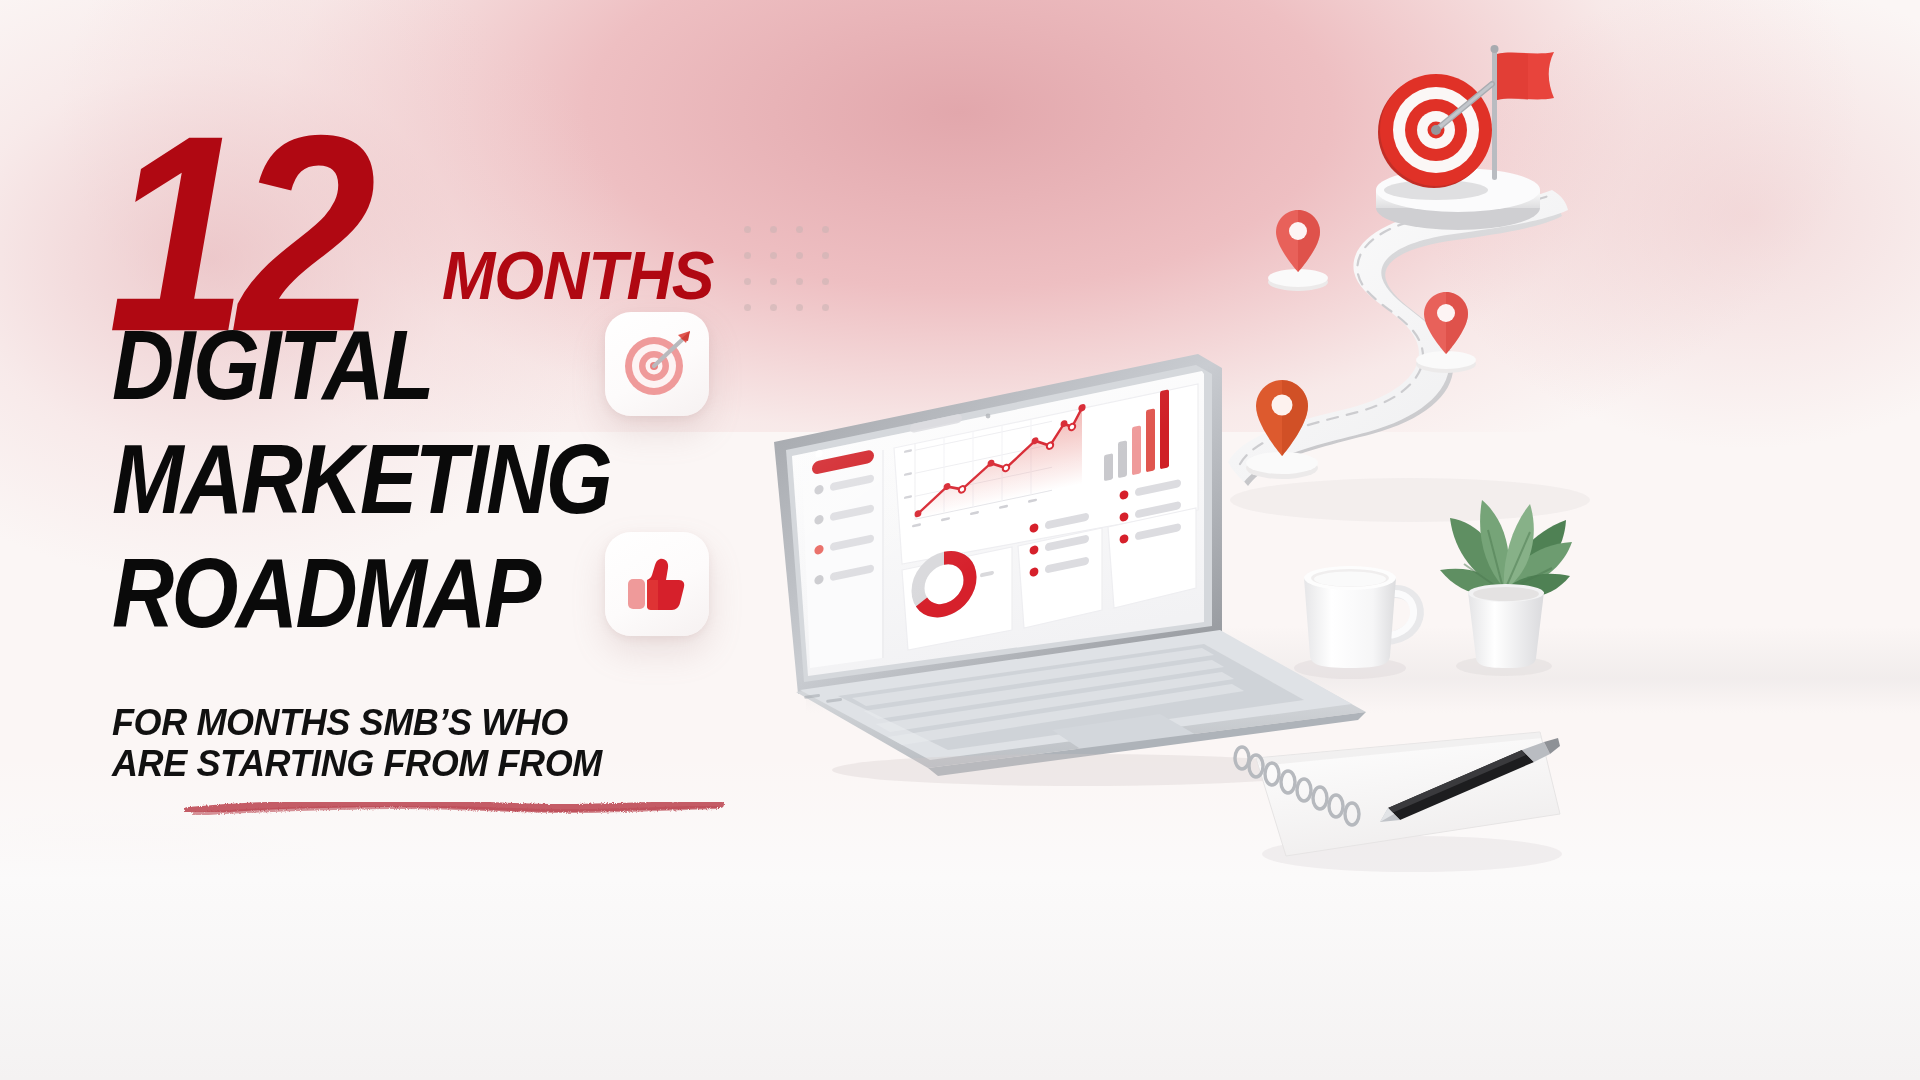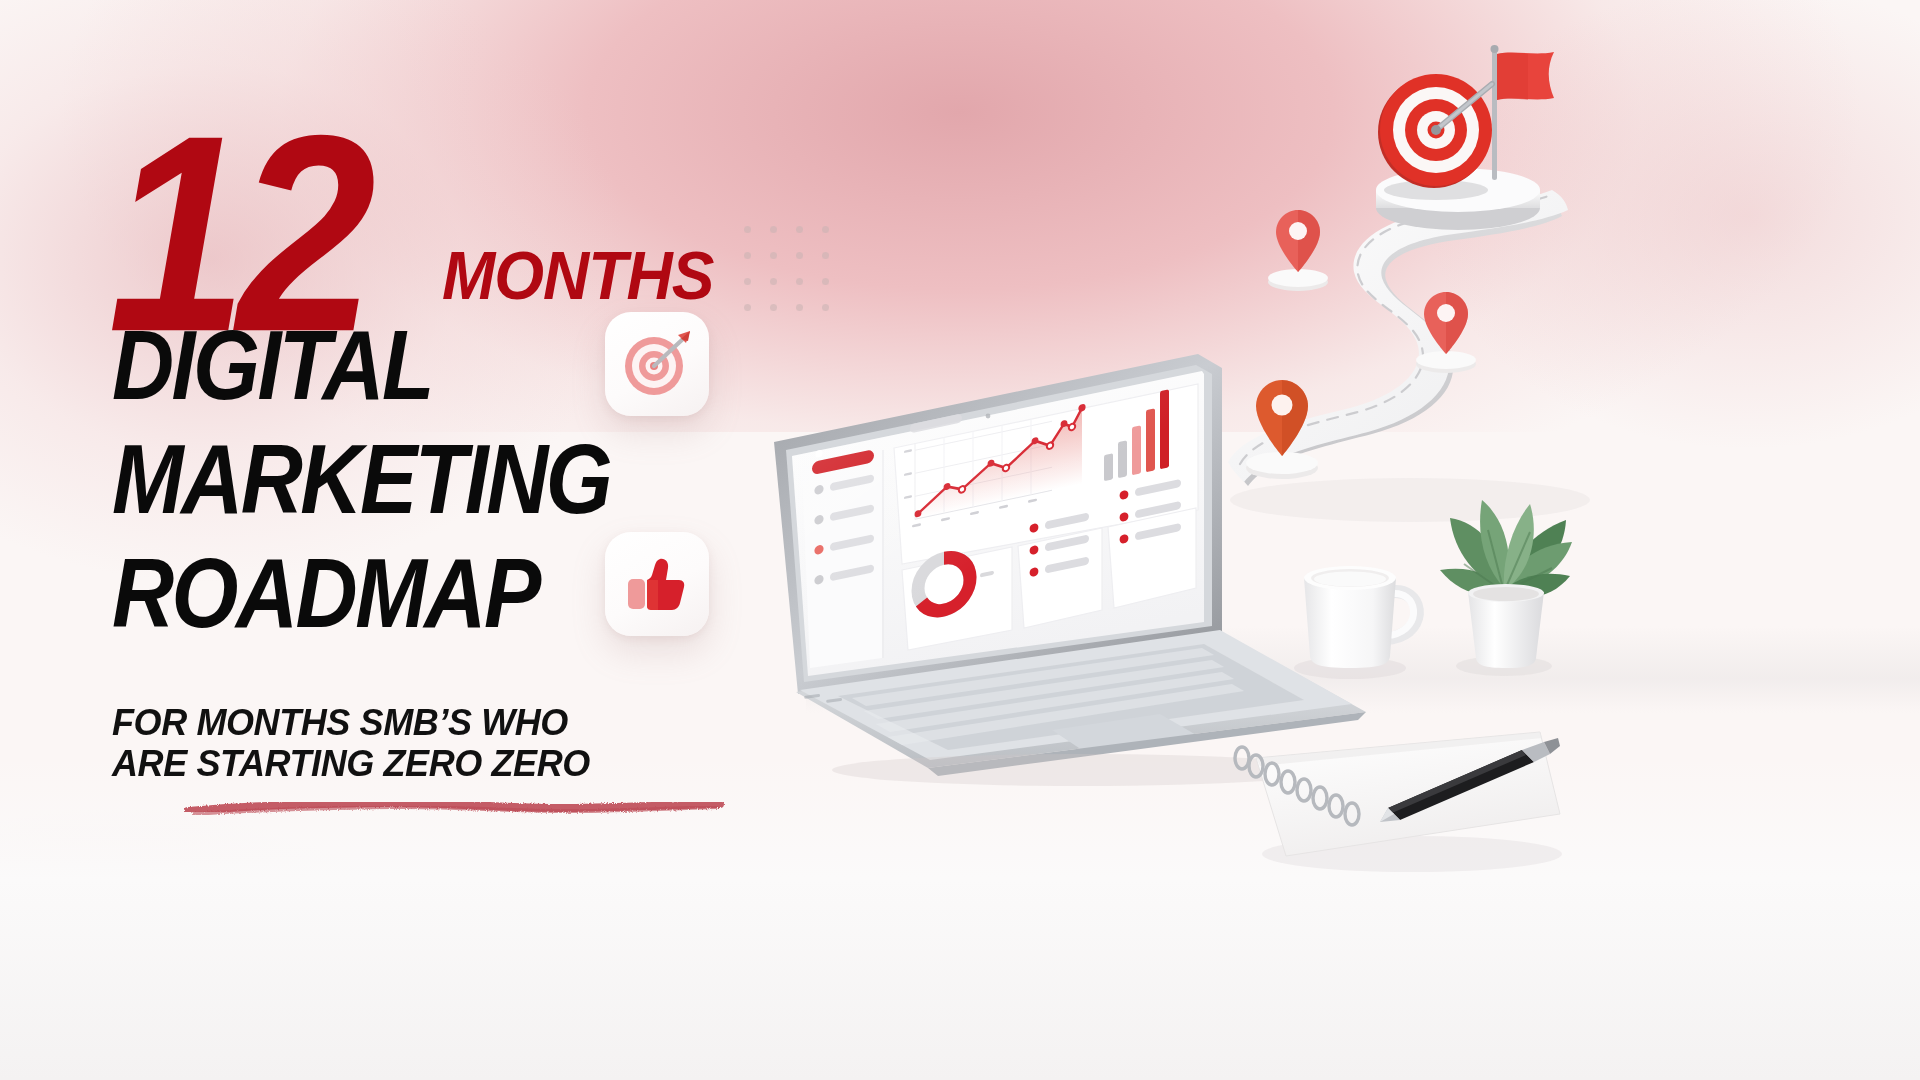--- a/index.html
+++ b/index.html
@@ -124,21 +124,21 @@
       <div class="num12">12</div>
       <div class="months">MONTHS</div>
     </div>
 
     <div class="head l1">DIGITAL</div>
     <div class="head l2">MARKETING</div>
     <div class="head l3">ROADMAP</div>
 
     <div class="sub-wrap">
       <div class="sub">FOR MONTHS SMB’S WHO</div>
-      <div class="sub">ARE STARTING ZERO ZERO</div>
+      <div class="sub">ARE STARTING FROM FROM</div>
 
       <svg class="underline" viewBox="0 0 540 22">
         <defs>
           <filter id="rough">
               <feTurbulence type="fractalNoise" baseFrequency="0.9" numOctaves="3" result="n"></feTurbulence>
             <feDisplacementMap in="SourceGraphic" in2="n" scale="3.2"></feDisplacementMap>
             </filter>
         </defs>
         <path d="M4,13 C70,7 128,6 196,5 C268,4 318,11 392,10 C448,9 494,7 536,6" stroke="#c0505a" stroke-width="8" fill="none" stroke-linecap="round" filter="url(#rough)" opacity=".92"></path>
         <path d="M10,16 C80,11 140,10 208,9 C276,8 326,14 398,13 C452,12 498,10 532,9" stroke="#bd4c56" stroke-width="4" fill="none" stroke-linecap="round" filter="url(#rough)" opacity=".6"></path>

